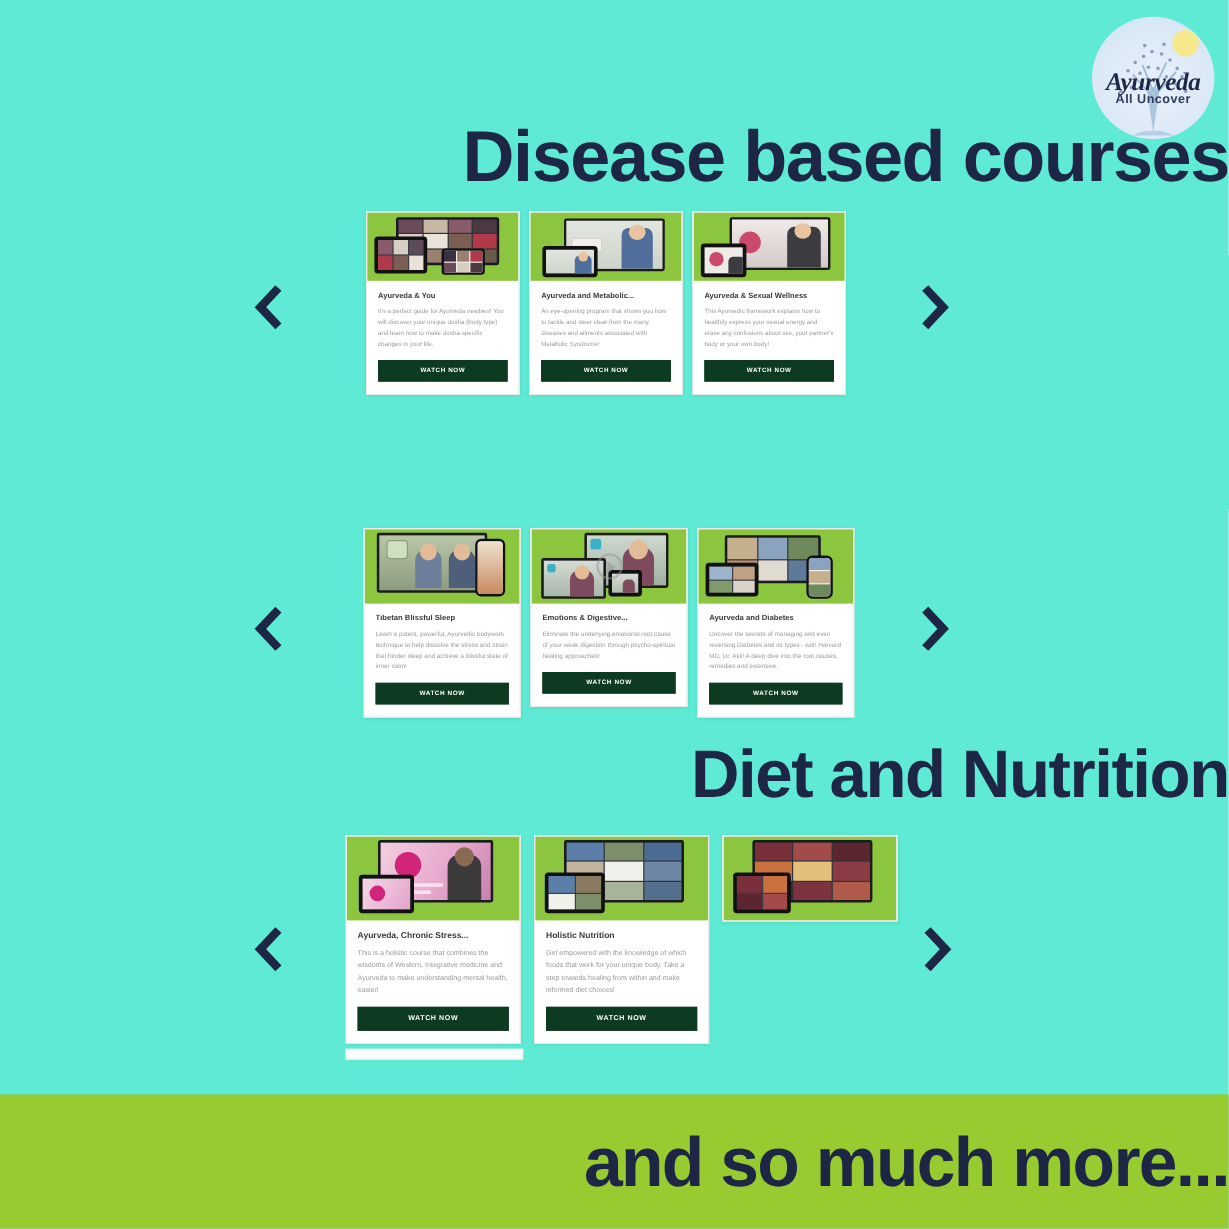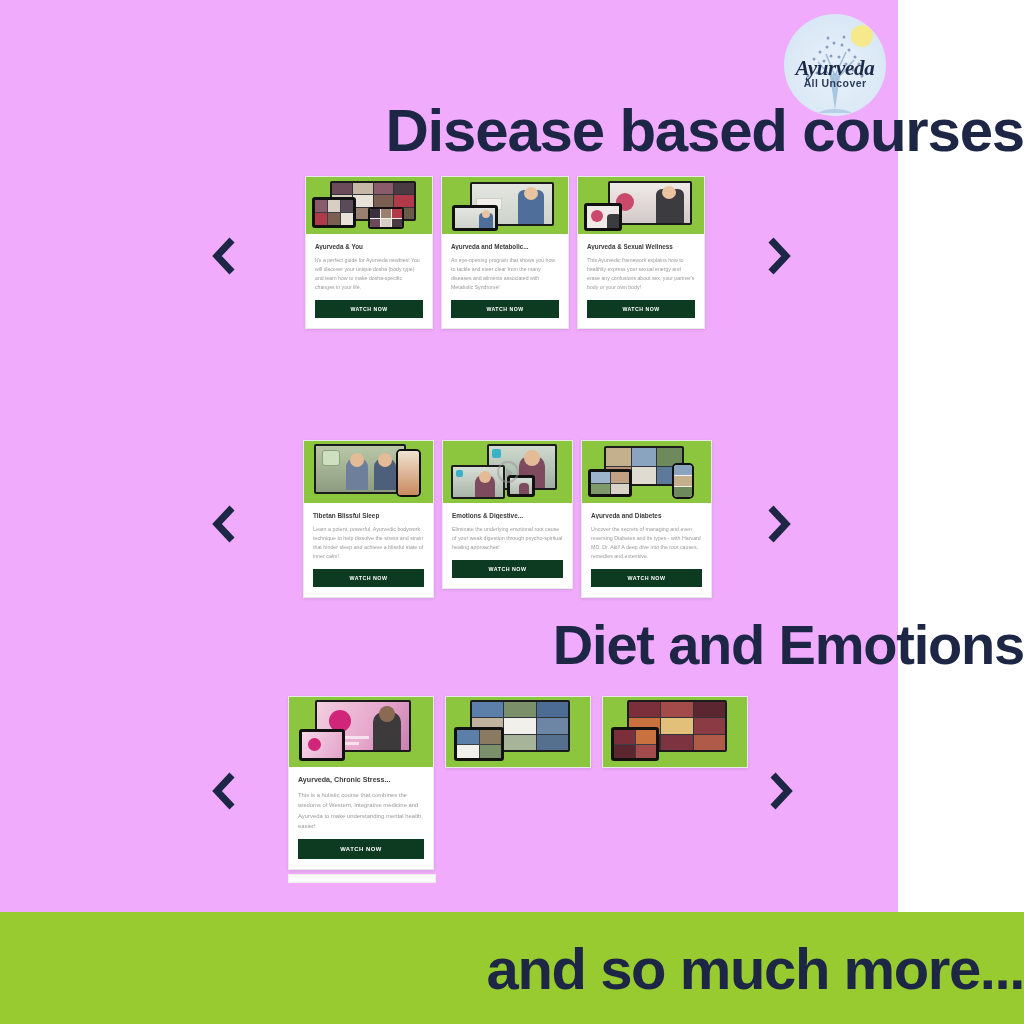--- a/index.html
+++ b/index.html
@@ -7,23 +7,23 @@
   html, body {
     width: 1024px;
     height: 1024px;
     overflow: hidden;
     background: #ffffff;
     font-family: "Liberation Sans", sans-serif;
   }
 
   #page {
     position: relative;
-    width: 898px;
+    width: 1024px;
     height: 1024px;
-    background: #f0abfc;
+    background: #5eead4;
   }
 
   
   .logo {
     position: absolute;
     top: 14px;
     right: 12px;
     width: 102px;
     height: 102px;
     border-radius: 50%;
@@ -488,21 +488,21 @@
         <div class="card-body">
           <div class="card-title">Ayurveda and Diabetes</div>
           <div class="card-desc">Uncover the secrets of managing and even reversing Diabetes and its types - with Harvard MD, Dr. Akil! A deep dive into the root causes, remedies and extensive.</div>
           <button class="watch-btn">WATCH NOW</button>
         </div>
       </div>
 
     </div>
   </div>
 
-  <div class="heading h3">Diet and Emotions</div>
+  <div class="heading h3">Diet and Nutrition</div>
 
   <div class="row row-3">
     <div class="arrow left">
       <svg viewBox="0 0 40 46">
         <path d="M27 7 L12 23 L27 39" stroke="#1d2745" stroke-width="7" fill="none"></path>
       </svg>
     </div>
     <div class="arrow right">
       <svg viewBox="0 0 40 46">
         <path d="M13 7 L28 23 L13 39" stroke="#1d2745" stroke-width="7" fill="none"></path>
@@ -550,20 +550,25 @@
           </div>
           <div class="dev tab" style="left:8px;top:30px;width:50px;height:34px;">
             <div class="tile-grid" style="grid-template-columns:repeat(2,1fr);grid-template-rows:repeat(2,1fr);">
               <i style="background:#5b7fa8"></i>
                 <i style="background:#8a7a62"></i>
               <i style="background:#f2f0ea"></i>
                 <i style="background:#7a8f6a"></i>
             </div>
           </div>
         </div>
+        <div class="card-body">
+          <div class="card-title">Holistic Nutrition</div>
+          <div class="card-desc">Get empowered with the knowledge of which foods that work for your unique body. Take a step towards healing from within and make informed diet choices!</div>
+          <button class="watch-btn">WATCH NOW</button>
+        </div>
       </div>
 
       <div class="card">
         <div class="thumb">
           <div class="dev mon" style="left:24px;top:3px;width:100px;height:52px;">
             <div class="tile-grid" style="grid-template-columns:repeat(3,1fr);grid-template-rows:repeat(3,1fr);">
               <i style="background:#7a2f3a"></i>
                 <i style="background:#a34a4a"></i>
                 <i style="background:#5c2630"></i>
               <i style="background:#c9713f"></i>

